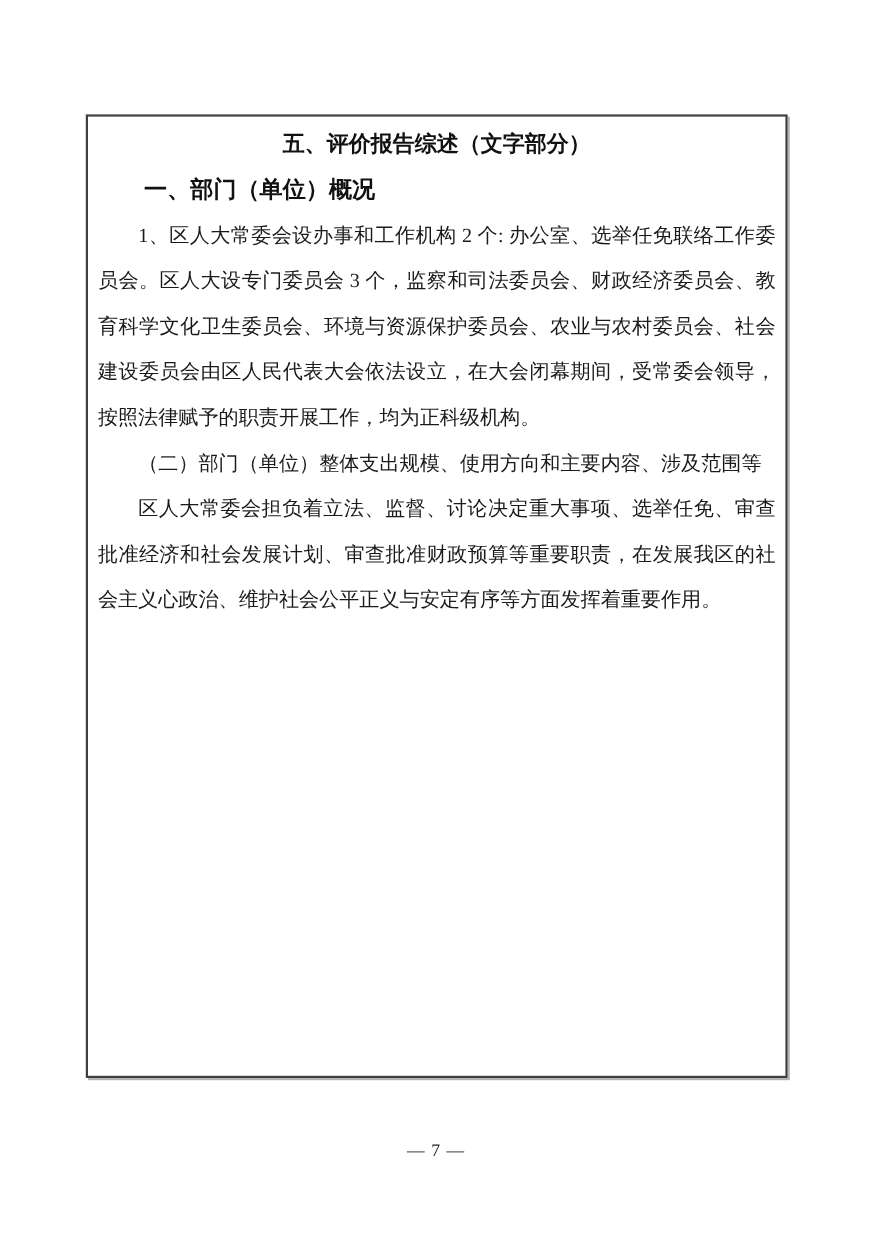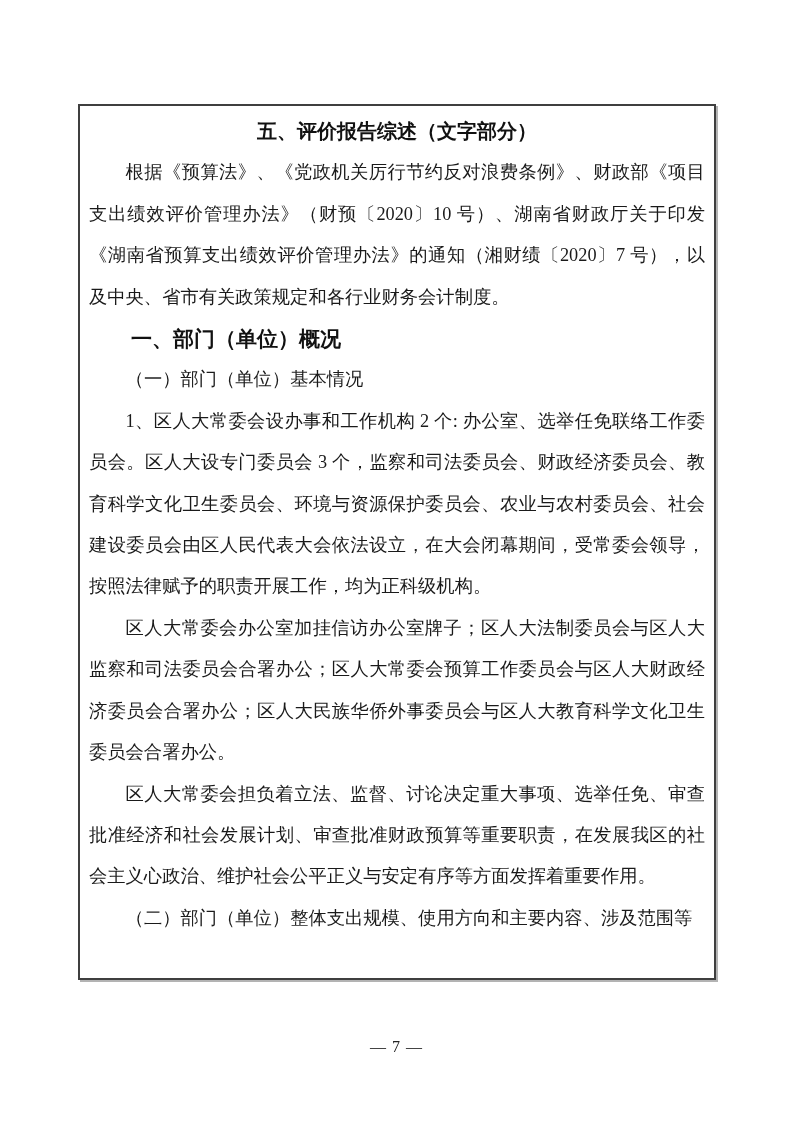--- a/index.html
+++ b/index.html
@@ -68,32 +68,29 @@
 </style>
 </head>
 <body>
 
 <div class="page">
 
   <div class="textbox">
 
     <h1 class="doc-title">五、评价报告综述（文字部分）</h1>
 
-    <p class="para">根据《预算法》、《党政机关厉行节约反对浪费条例》、财政部《项目支出绩效评价管理办法》（财预〔2020〕10 号）、湖南省财政厅关于印发《湖南省预算支出绩效评价管理办法》的通知（湘财绩〔2020〕7 号），以及中央、省市有关政策规定和各行业财务会计制度。</p>
 
     <h2 class="heading-bold">一、部门（单位）概况</h2>
 
-    <p class="para">（一）部门（单位）基本情况</p>
 
     <p class="para">1、区人大常委会设办事和工作机构 2 个: 办公室、选举任免联络工作委员会。区人大设专门委员会 3 个，监察和司法委员会、财政经济委员会、教育科学文化卫生委员会、环境与资源保护委员会、农业与农村委员会、社会建设委员会由区人民代表大会依法设立，在大会闭幕期间，受常委会领导，按照法律赋予的职责开展工作，均为正科级机构。</p>
 
-    <p class="para">区人大常委会办公室加挂信访办公室牌子；区人大法制委员会与区人大监察和司法委员会合署办公；区人大常委会预算工作委员会与区人大财政经济委员会合署办公；区人大民族华侨外事委员会与区人大教育科学文化卫生委员会合署办公。</p>
 
 
+    <p class="para">（二）部门（单位）整体支出规模、使用方向和主要内容、涉及范围等</p>
+
     <p class="para">区人大常委会担负着立法、监督、讨论决定重大事项、选举任免、审查批准经济和社会发展计划、审查批准财政预算等重要职责，在发展我区的社会主义心政治、维护社会公平正义与安定有序等方面发挥着重要作用。</p>
-
-    <p class="para">（二）部门（单位）整体支出规模、使用方向和主要内容、涉及范围等</p>
 
   </div>
 
   <div class="page-number">— 7 —</div>
 
 </div>
 
 </body></html>

